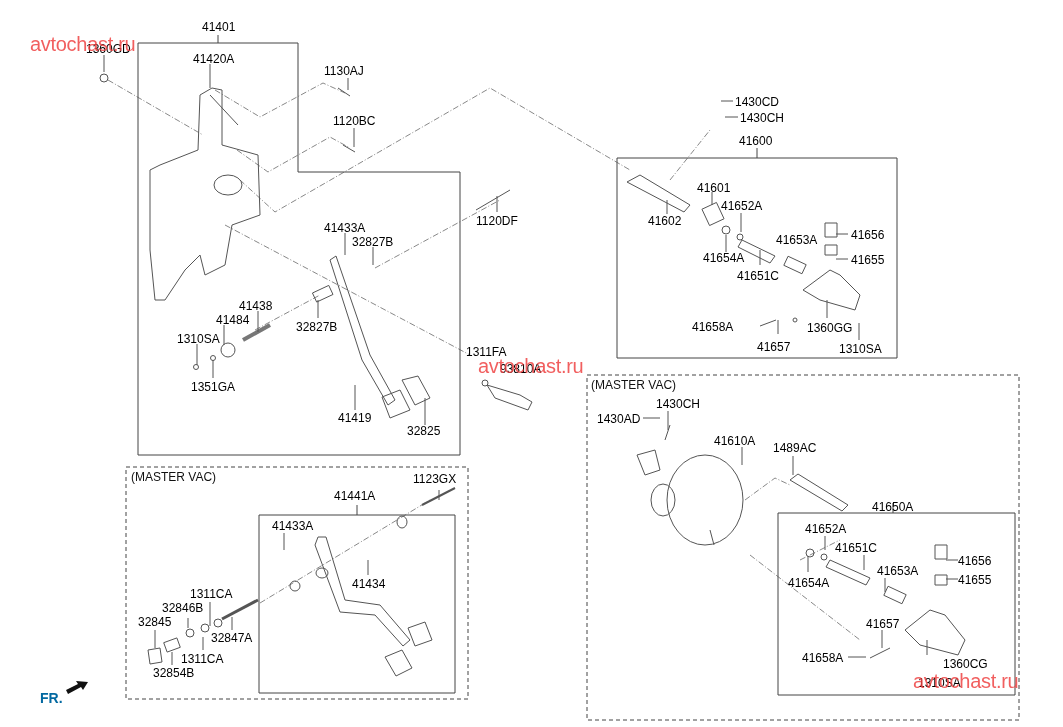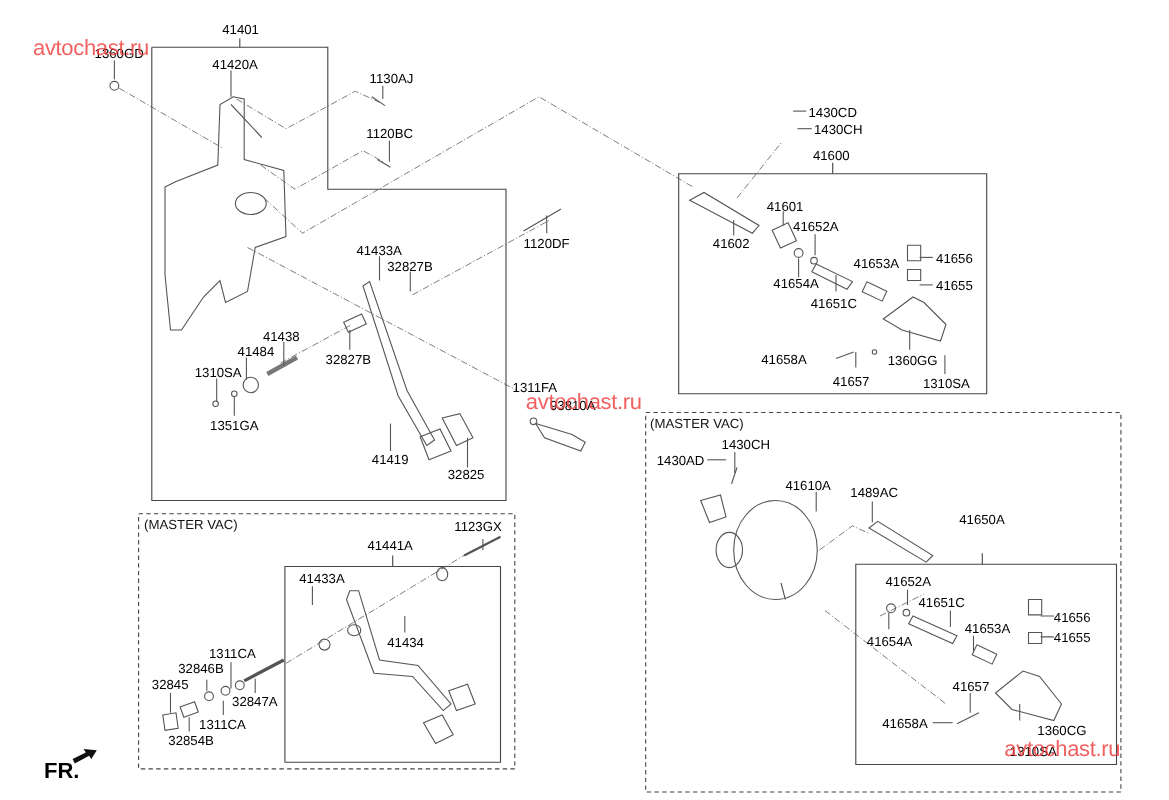--- a/index.html
+++ b/index.html
@@ -5,21 +5,21 @@
   html, body { margin: 0; padding: 0; background: #ffffff; }
   body { width: 1063px; height: 727px; position: relative; overflow: hidden;
          font-family: "Liberation Sans", sans-serif; }
   #diagram { position: absolute; left: 0; top: 0; width: 1063px; height: 727px; }
   .lbl { position: absolute; font-size: 12px; color: #000000; white-space: nowrap; line-height: 14px;
          font-family: "Liberation Sans", sans-serif; }
   .sect { position: absolute; font-size: 12px; color: #111; white-space: nowrap; line-height: 14px;
           font-family: "Liberation Sans", sans-serif; }
   .wm { position: absolute; font-size: 20px; color: #ef4444; opacity: 0.85; white-space: nowrap;
         font-family: "Liberation Sans", sans-serif; letter-spacing: -0.3px; }
-  .fr { position: absolute; left: 40px; top: 690px; font-size: 20px; font-weight: bold; color: #000000;
+  .fr { position: absolute; left: 40px; top: 690px; font-size: 14px; font-weight: bold; color: #0369a1;
         font-family: "Liberation Sans", sans-serif; }
   svg line, svg path, svg rect, svg polyline, svg ellipse, svg circle { vector-effect: non-scaling-stroke; }
 </style>
 </head>
 <body>
 
 <svg id="diagram" viewBox="0 0 1063 727" xmlns="http://www.w3.org/2000/svg">
   <g fill="none" stroke="#444" stroke-width="1">
 
     <polyline points="138,43 298,43 298,172 460,172 460,455 138,455 138,43"></polyline>
@@ -169,21 +169,21 @@
     <line x1="848" y1="657" x2="866" y2="657"></line>
     <line x1="927" y1="655" x2="927" y2="640"></line>
   </g>
 
   <path d="M66,690 L78,684 L76,681 L88,682 L83,690 L81,687 L68,694 Z" fill="#111"></path>
 </svg>
 
 <div class="lbl" style="left:202px;top:20px">41401</div>
 <div class="lbl" style="left:86px;top:42px">1360GD</div>
 <div class="lbl" style="left:193px;top:52px">41420A</div>
-<div class="lbl" style="left:336px;top:64px">1130AJ</div>
+<div class="lbl" style="left:324px;top:64px">1130AJ</div>
 <div class="lbl" style="left:333px;top:114px">1120BC</div>
 <div class="lbl" style="left:476px;top:214px">1120DF</div>
 <div class="lbl" style="left:324px;top:221px">41433A</div>
 <div class="lbl" style="left:352px;top:235px">32827B</div>
 <div class="lbl" style="left:239px;top:299px">41438</div>
 <div class="lbl" style="left:216px;top:313px">41484</div>
 <div class="lbl" style="left:177px;top:332px">1310SA</div>
 <div class="lbl" style="left:191px;top:380px">1351GA</div>
 <div class="lbl" style="left:296px;top:320px">32827B</div>
 <div class="lbl" style="left:338px;top:411px">41419</div>
@@ -217,21 +217,21 @@
 <div class="lbl" style="left:138px;top:615px">32845</div>
 <div class="lbl" style="left:211px;top:631px">32847A</div>
 <div class="lbl" style="left:181px;top:652px">1311CA</div>
 <div class="lbl" style="left:153px;top:666px">32854B</div>
 
 <div class="sect" style="left:591px;top:378px">(MASTER VAC)</div>
 <div class="lbl" style="left:656px;top:397px">1430CH</div>
 <div class="lbl" style="left:597px;top:412px">1430AD</div>
 <div class="lbl" style="left:714px;top:434px">41610A</div>
 <div class="lbl" style="left:773px;top:441px">1489AC</div>
-<div class="lbl" style="left:872px;top:465px">41650A</div>
+<div class="lbl" style="left:872px;top:500px">41650A</div>
 <div class="lbl" style="left:805px;top:522px">41652A</div>
 <div class="lbl" style="left:835px;top:541px">41651C</div>
 <div class="lbl" style="left:788px;top:576px">41654A</div>
 <div class="lbl" style="left:958px;top:554px">41656</div>
 <div class="lbl" style="left:877px;top:564px">41653A</div>
 <div class="lbl" style="left:958px;top:573px">41655</div>
 <div class="lbl" style="left:866px;top:617px">41657</div>
 <div class="lbl" style="left:802px;top:651px">41658A</div>
 <div class="lbl" style="left:943px;top:657px">1360CG</div>
 <div class="lbl" style="left:918px;top:676px">1310SA</div>

